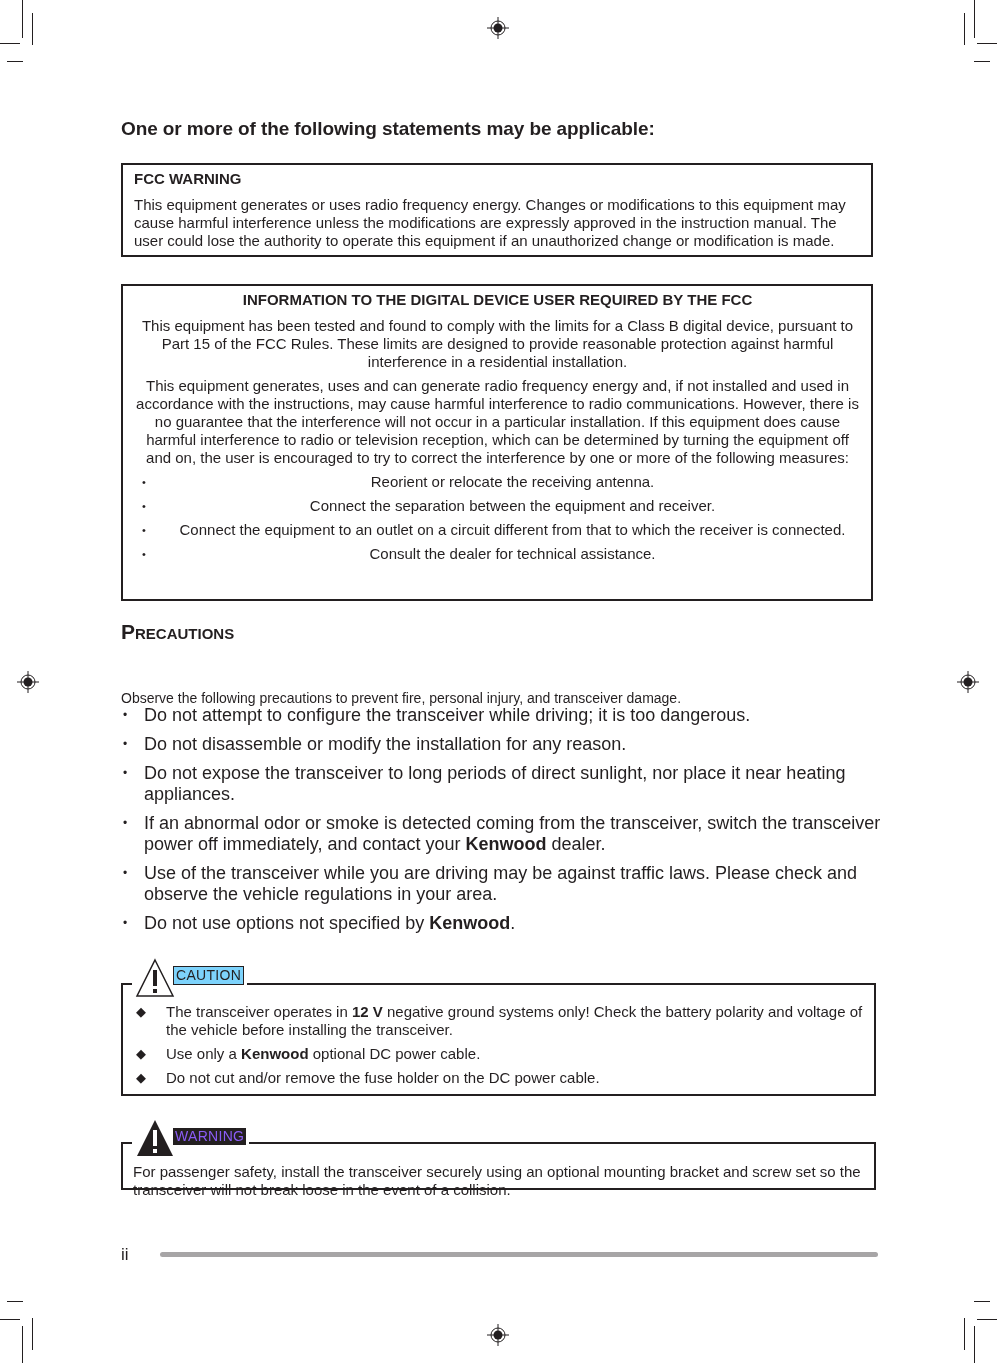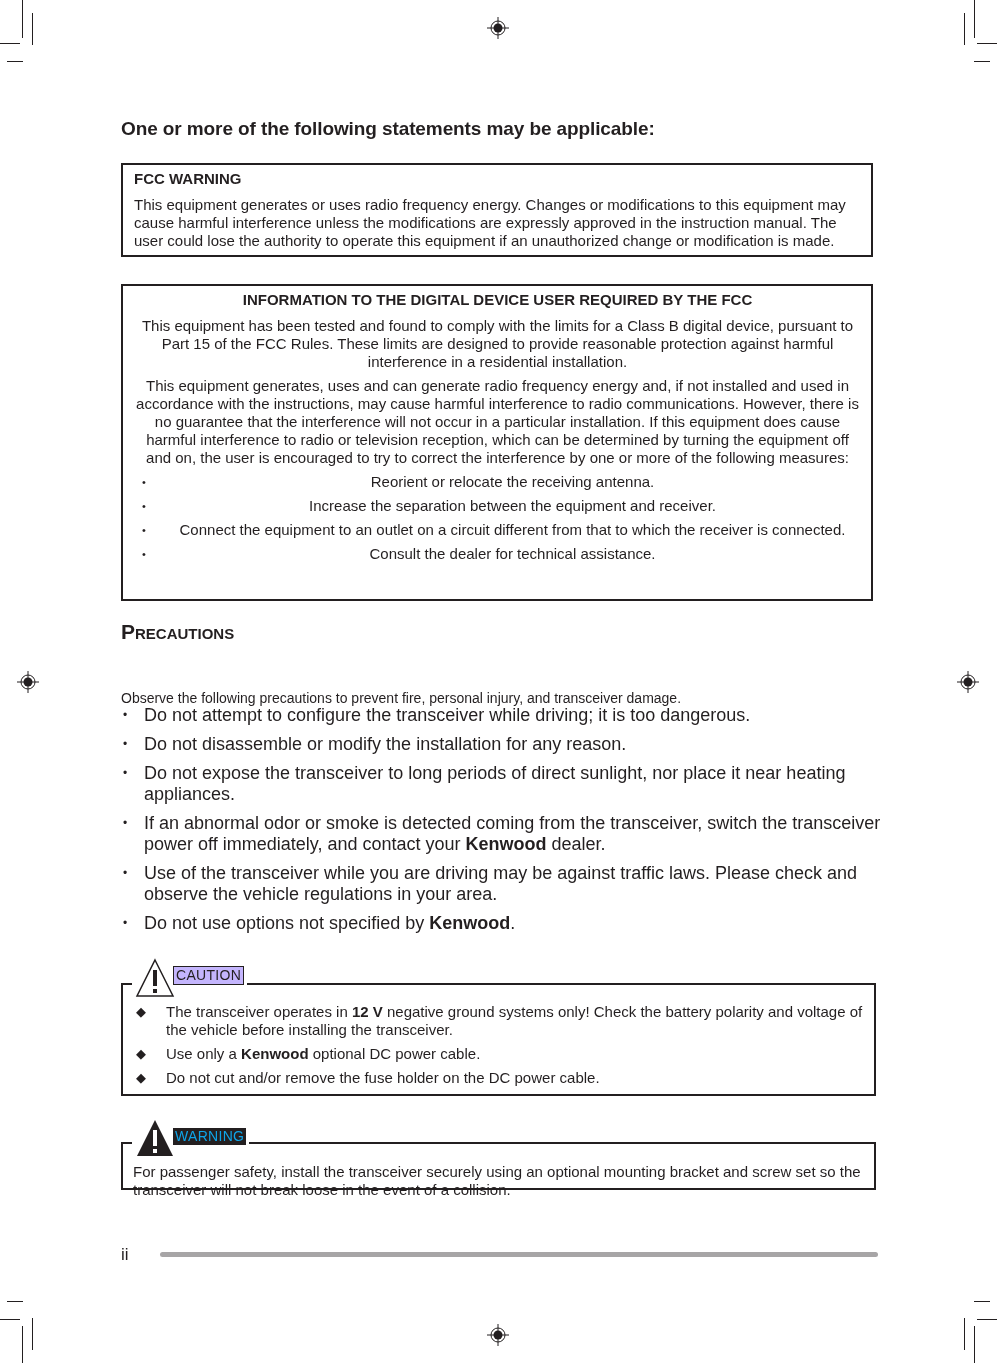--- a/index.html
+++ b/index.html
@@ -29,22 +29,22 @@
   .prec-list li { position:relative; padding-left:23px; margin-bottom:8px; }
   .prec-list li .dot { position:absolute; left:2px; top:0; font-size:12px; }
 
   .alert-box { position:absolute; left:121px; width:755px; border:2px solid #231f20; box-sizing:border-box;
                font-size:15px; line-height:18px; }
   .alert-box ul { list-style:none; margin:0; padding:0; }
   .alert-box li { position:relative; padding-left:30px; margin-bottom:6px; }
   .alert-box li .diamond { position:absolute; left:0; top:0; font-size:13px; }
 
   .alert-tag { position:absolute; background:#fff; display:flex; align-items:flex-end; }
-  .caution-label { border:1px solid #231f20; font-size:14px; padding:0 2px; line-height:17px; letter-spacing:0.3px; background:#c4b5fd; }
-  .warning-label { background:#231f20; color:#0ea5e9; font-size:14px; padding:0 2px; line-height:17px; letter-spacing:0.3px; }
+  .caution-label { border:1px solid #231f20; font-size:14px; padding:0 2px; line-height:17px; letter-spacing:0.3px; background:#7dd3fc; }
+  .warning-label { background:#231f20; color:#8b5cf6; font-size:14px; padding:0 2px; line-height:17px; letter-spacing:0.3px; }
 
   .footer-num { left:121px; top:1245px; font-size:17px; }
   .footer-bar { left:160px; top:1252px; width:718px; height:5px; background:#a7a5a6; border-radius:3px; }
 </style>
 </head>
 <body>
 
 <div>
   <div class="cm" style="left:22px;top:0;width:1px;height:38px;"></div>
   <div class="cm" style="left:32px;top:13px;width:1px;height:32px;"></div>
@@ -98,21 +98,21 @@
   <div class="title">FCC WARNING</div>
   <p style="margin:0;">This equipment generates or uses radio frequency energy.  Changes or modifications to this equipment may cause harmful interference unless the modifications are expressly approved in the instruction manual.  The user could lose the authority to operate this equipment if an unauthorized change or modification is made.</p>
 </div>
 
 <div class="box" style="top:284px;height:317px;text-align:center;">
   <div class="title">INFORMATION TO THE DIGITAL DEVICE USER REQUIRED BY THE FCC</div>
   <p>This equipment has been tested and found to comply with the limits for a Class B digital device, pursuant to Part 15 of the FCC Rules.  These limits are designed to provide reasonable protection against harmful interference in a residential installation.</p>
   <p>This equipment generates, uses and can generate radio frequency energy and, if not installed and used in accordance with the instructions, may cause harmful interference to radio communications. However, there is no guarantee that the interference will not occur in a particular installation.  If this equipment does cause harmful interference to radio or television reception, which can be determined by turning the equipment off and on, the user is encouraged to try to correct the interference by one or more of the following measures:</p>
   <ul>
     <li><span class="dot">•</span><span>Reorient or relocate the receiving antenna.</span></li>
-    <li><span class="dot">•</span><span>Increase the separation between the equipment and receiver.</span></li>
+    <li><span class="dot">•</span><span>Connect the separation between the equipment and receiver.</span></li>
     <li><span class="dot">•</span><span>Connect the equipment to an outlet on a circuit different from that to which the receiver is connected.</span></li>
     <li><span class="dot">•</span><span>Consult the dealer for technical assistance.</span></li>
   </ul>
 </div>
 
 <div class="abs sec-head"><span>P</span><span class="small">RECAUTIONS</span></div>
 
 <div class="abs prec-intro">Observe the following precautions to prevent fire, personal injury, and transceiver damage.</div>
 
 <ul class="abs prec-list">

